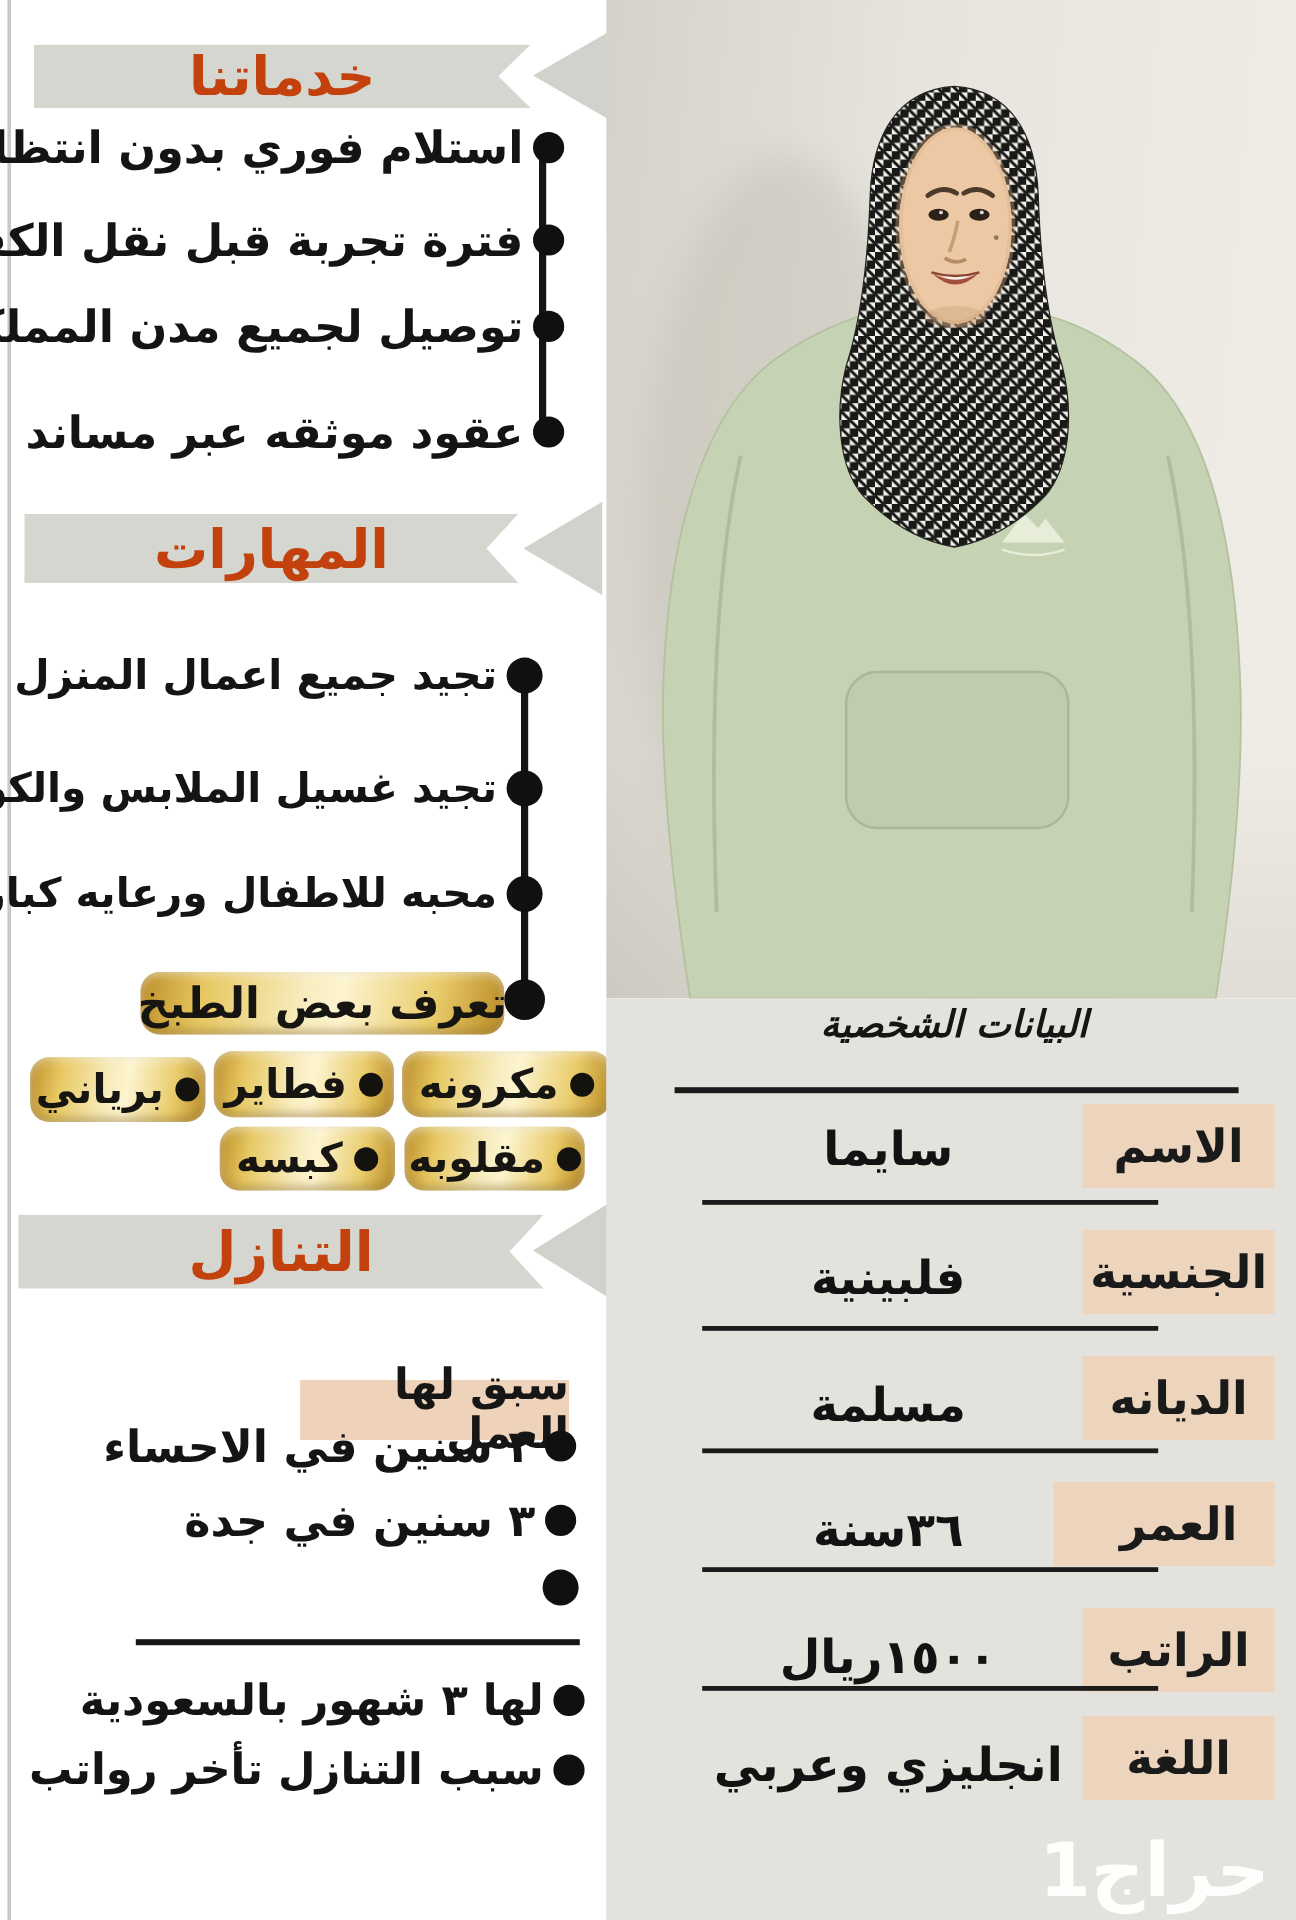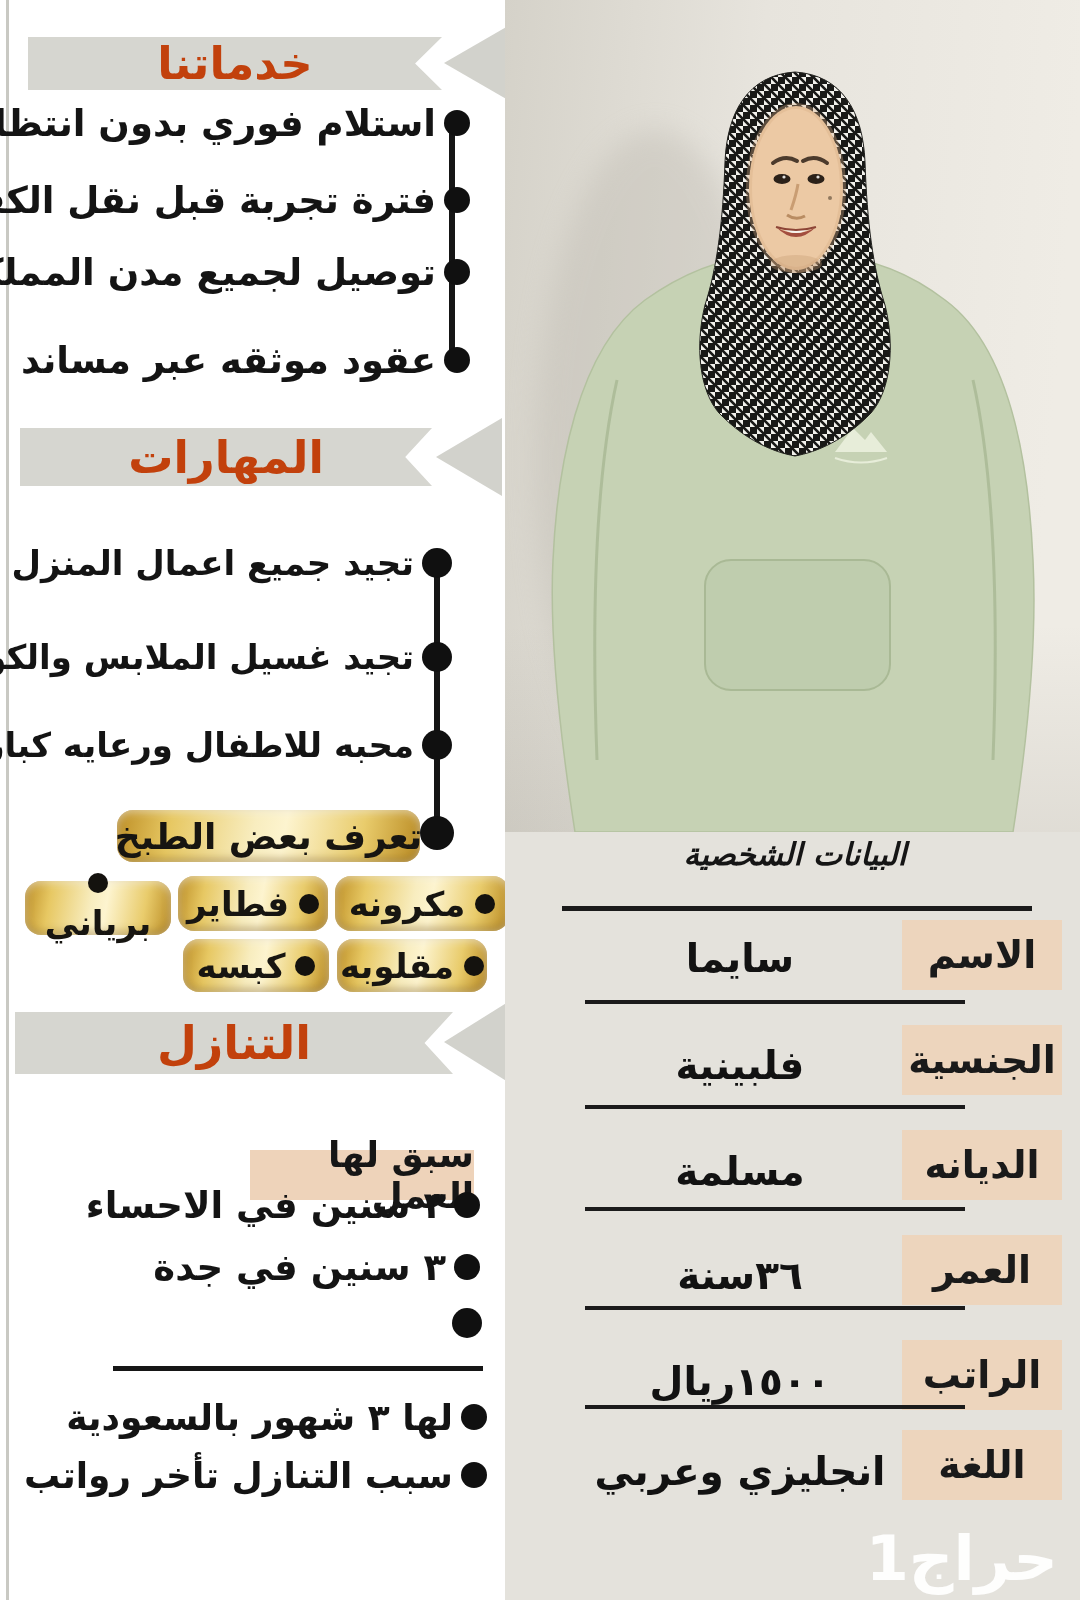--- a/index.html
+++ b/index.html
@@ -111,21 +111,21 @@
   </div>
 
   <div class="gold" style="left:335px;top:876px;width:174px;height:55px;font-size:34px;">
     <span class="dot dotg"></span>
     <span>مكرونه</span>
   </div>
   <div class="gold" style="left:178px;top:876px;width:150px;height:55px;font-size:34px;">
     <span class="dot dotg"></span>
     <span>فطاير</span>
   </div>
-  <div class="gold" style="left:25px;top:881px;width:146px;height:54px;font-size:34px;flex-direction:column;">
+  <div class="gold" style="left:25px;top:881px;width:146px;height:54px;font-size:34px;">
     <span class="dot dotg"></span>
     <span>برياني</span>
   </div>
   <div class="gold" style="left:337px;top:939px;width:150px;height:53px;font-size:34px;">
     <span class="dot dotg"></span>
     <span>مقلوبه</span>
   </div>
   <div class="gold" style="left:183px;top:939px;width:146px;height:53px;font-size:34px;">
     <span class="dot dotg"></span>
     <span>كبسه</span>
@@ -249,21 +249,21 @@
     <div class="field-line" style="top:168px;"></div>
 
     <div class="field-label" style="top:193px;">الجنسية</div>
     <div class="field-value" style="top:202px;">فلبينية</div>
     <div class="field-line" style="top:273px;"></div>
 
     <div class="field-label" style="top:298px;">الديانه</div>
     <div class="field-value" style="top:308px;">مسلمة</div>
     <div class="field-line" style="top:375px;"></div>
 
-    <div class="field-label" style="top:403px;">العمر</div>
+    <div class="field-label" style="top:403px;padding-left:24px;">العمر</div>
     <div class="field-value" style="top:412px;">٣٦سنة</div>
     <div class="field-line" style="top:474px;"></div>
 
     <div class="field-label" style="top:508px;">الراتب</div>
     <div class="field-value" style="top:518px;">١٥٠٠ريال</div>
     <div class="field-line" style="top:573px;"></div>
 
     <div class="field-label" style="top:598px;">اللغة</div>
     <div class="field-value" style="top:608px;">انجليزي وعربي</div>
 

